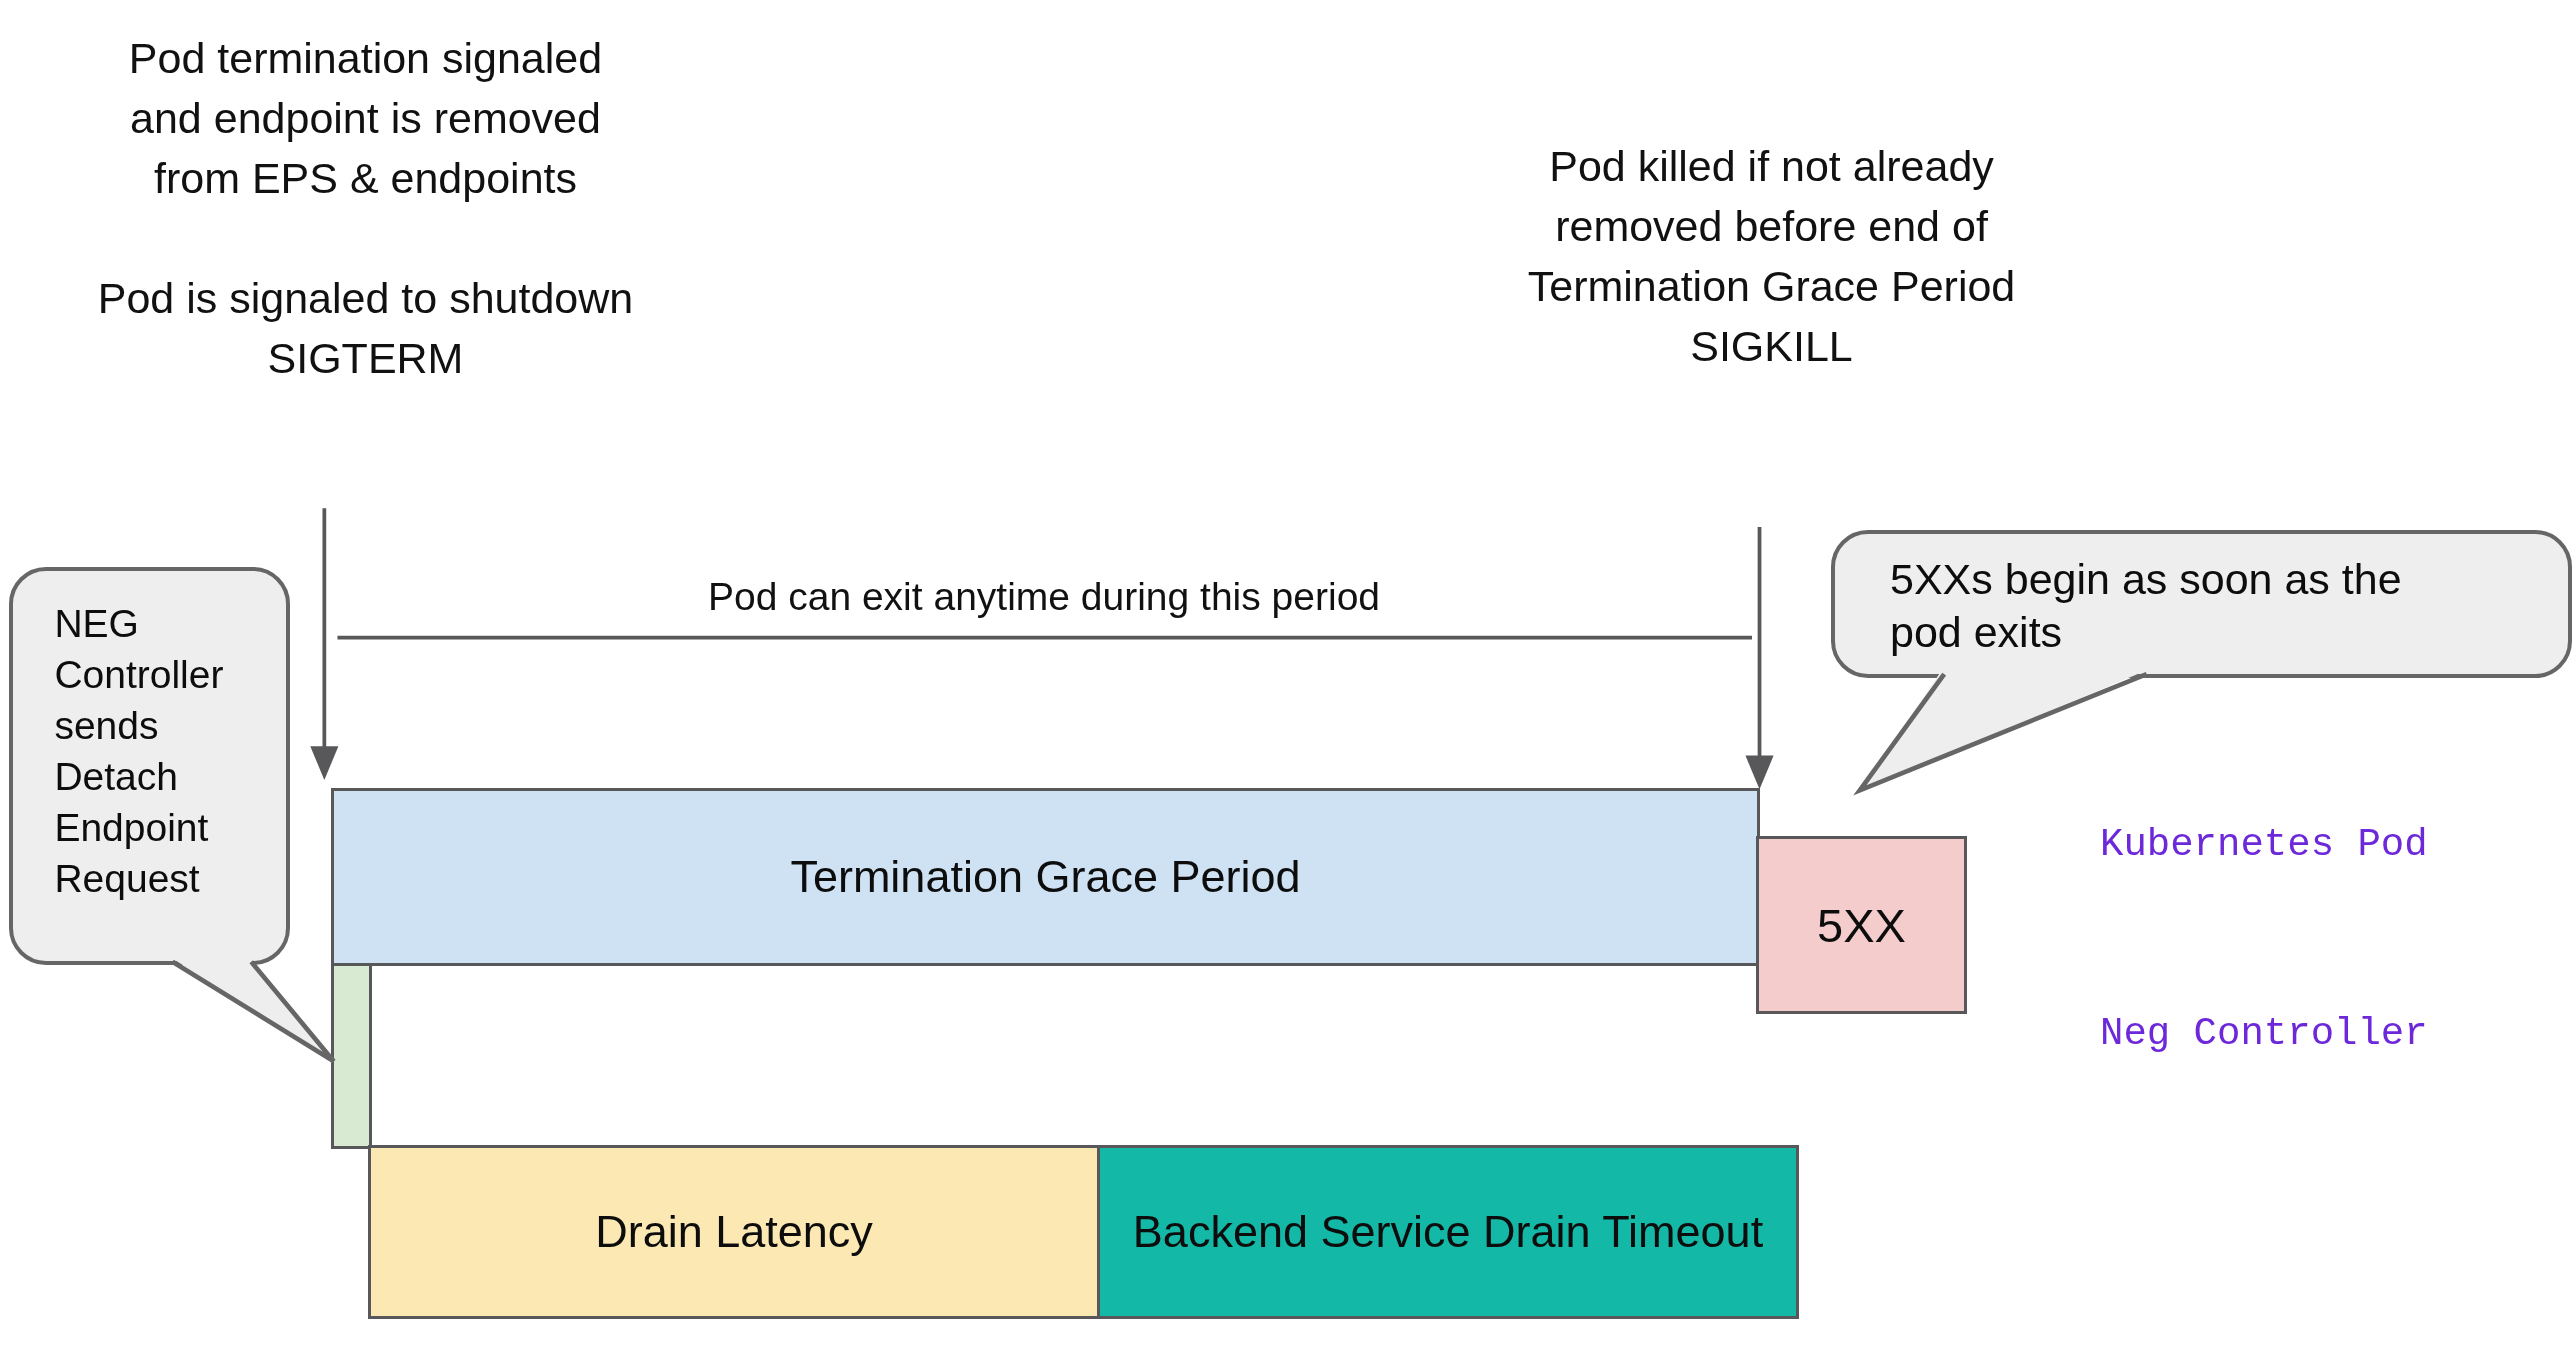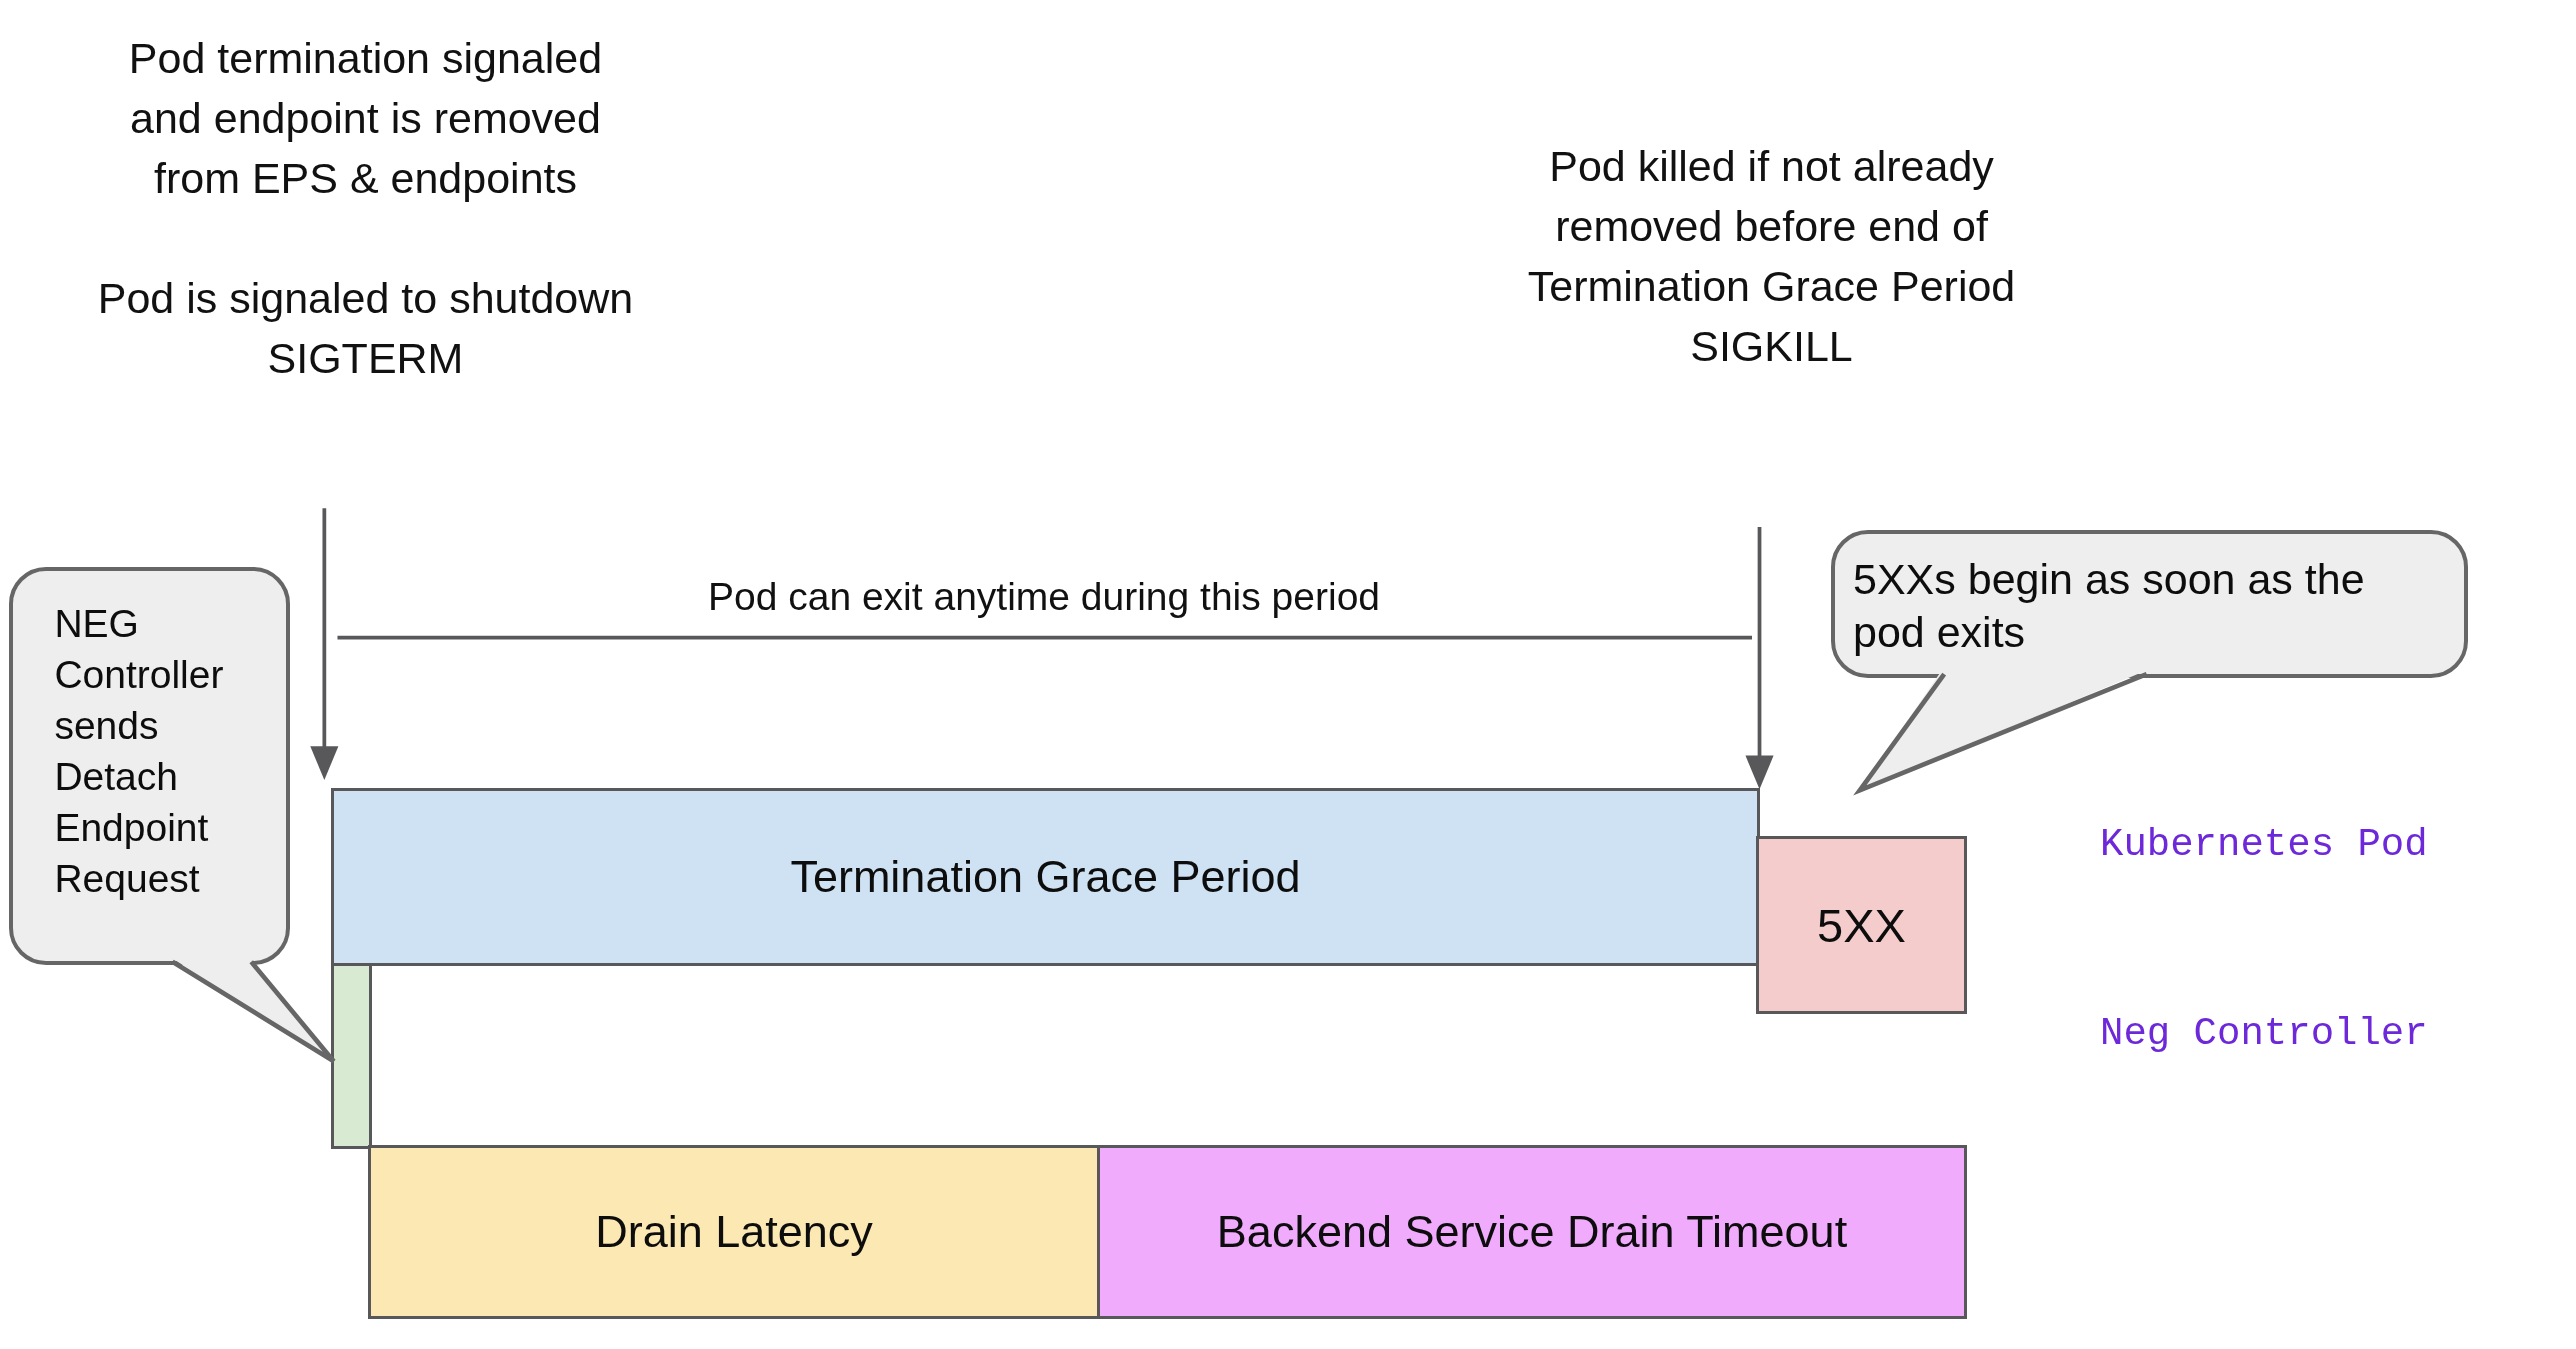--- a/index.html
+++ b/index.html
@@ -12,33 +12,33 @@
   .note .gap { height:60px; }
   .period-label { position:absolute; left:337px; top:572px; width:1414px; text-align:center; font-size:39px; line-height:49px; color:#111111; }
 
   .bar { position:absolute; box-sizing:border-box; border:3.7px solid #58585a;
          display:flex; align-items:center; justify-content:center;
          font-size:45px; color:#0d0d0d; }
   .bar-termination { left:331px; top:788px; width:1429px; height:178px; background:#cfe2f3; }
   .bar-5xx         { left:1756px; top:788px; width:211px; height:178px; background:#f4cccc; font-size:47px;margin-top:48px; }
   .bar-detach      { left:331px; top:963px; width:41px; height:186px; background:#d9ead3; }
   .bar-drain       { left:368px; top:1145px; width:732px; height:174px; background:#fce8b2; }
-  .bar-backend     { left:1097px; top:1145px; width:870px; height:174px; background:#f0abfc; }
+  .bar-backend     { left:1097px; top:1145px; width:702px; height:174px; background:#14b8a6; }
 
   .row-label { position:absolute; left:2100px; font-size:39px; line-height:67px; color:#6d28d9; white-space:nowrap;font-family:Liberation Mono, monospace; }
   .row-label.pod { top:812px; }
   .row-label.neg { top:1001px; }
   .row-label.gce { top:1189px; white-space:normal; width:450px; }
 
   .bubble { position:absolute; box-sizing:border-box; background:#eeeeee;
             border:4.7px solid #666666; border-radius:37px; color:#0d0d0d; }
   .bubble-left  { left:9.4px; top:567px; width:281px; height:398px;
                   padding:27px 0 0 41px; font-size:39px; line-height:51px; }
-  .bubble-right { left:1831px; top:530px; width:637px; height:148px;
-                  padding:19px 0 0 18px; font-size:43px; line-height:53px; }
+  .bubble-right { left:1831px; top:530px; width:741px; height:148px;
+                  padding:19px 0 0 55px; font-size:43px; line-height:53px; }
 
   svg.overlay { position:absolute; left:0; top:0; width:2576px; height:1350px; pointer-events:none; }
 </style>
 </head>
 <body>
 
 <div class="stage">
 
   <div class="note" style="left:7.5px; top:28px; width:716px;">
     <div>Pod termination signaled</div>

